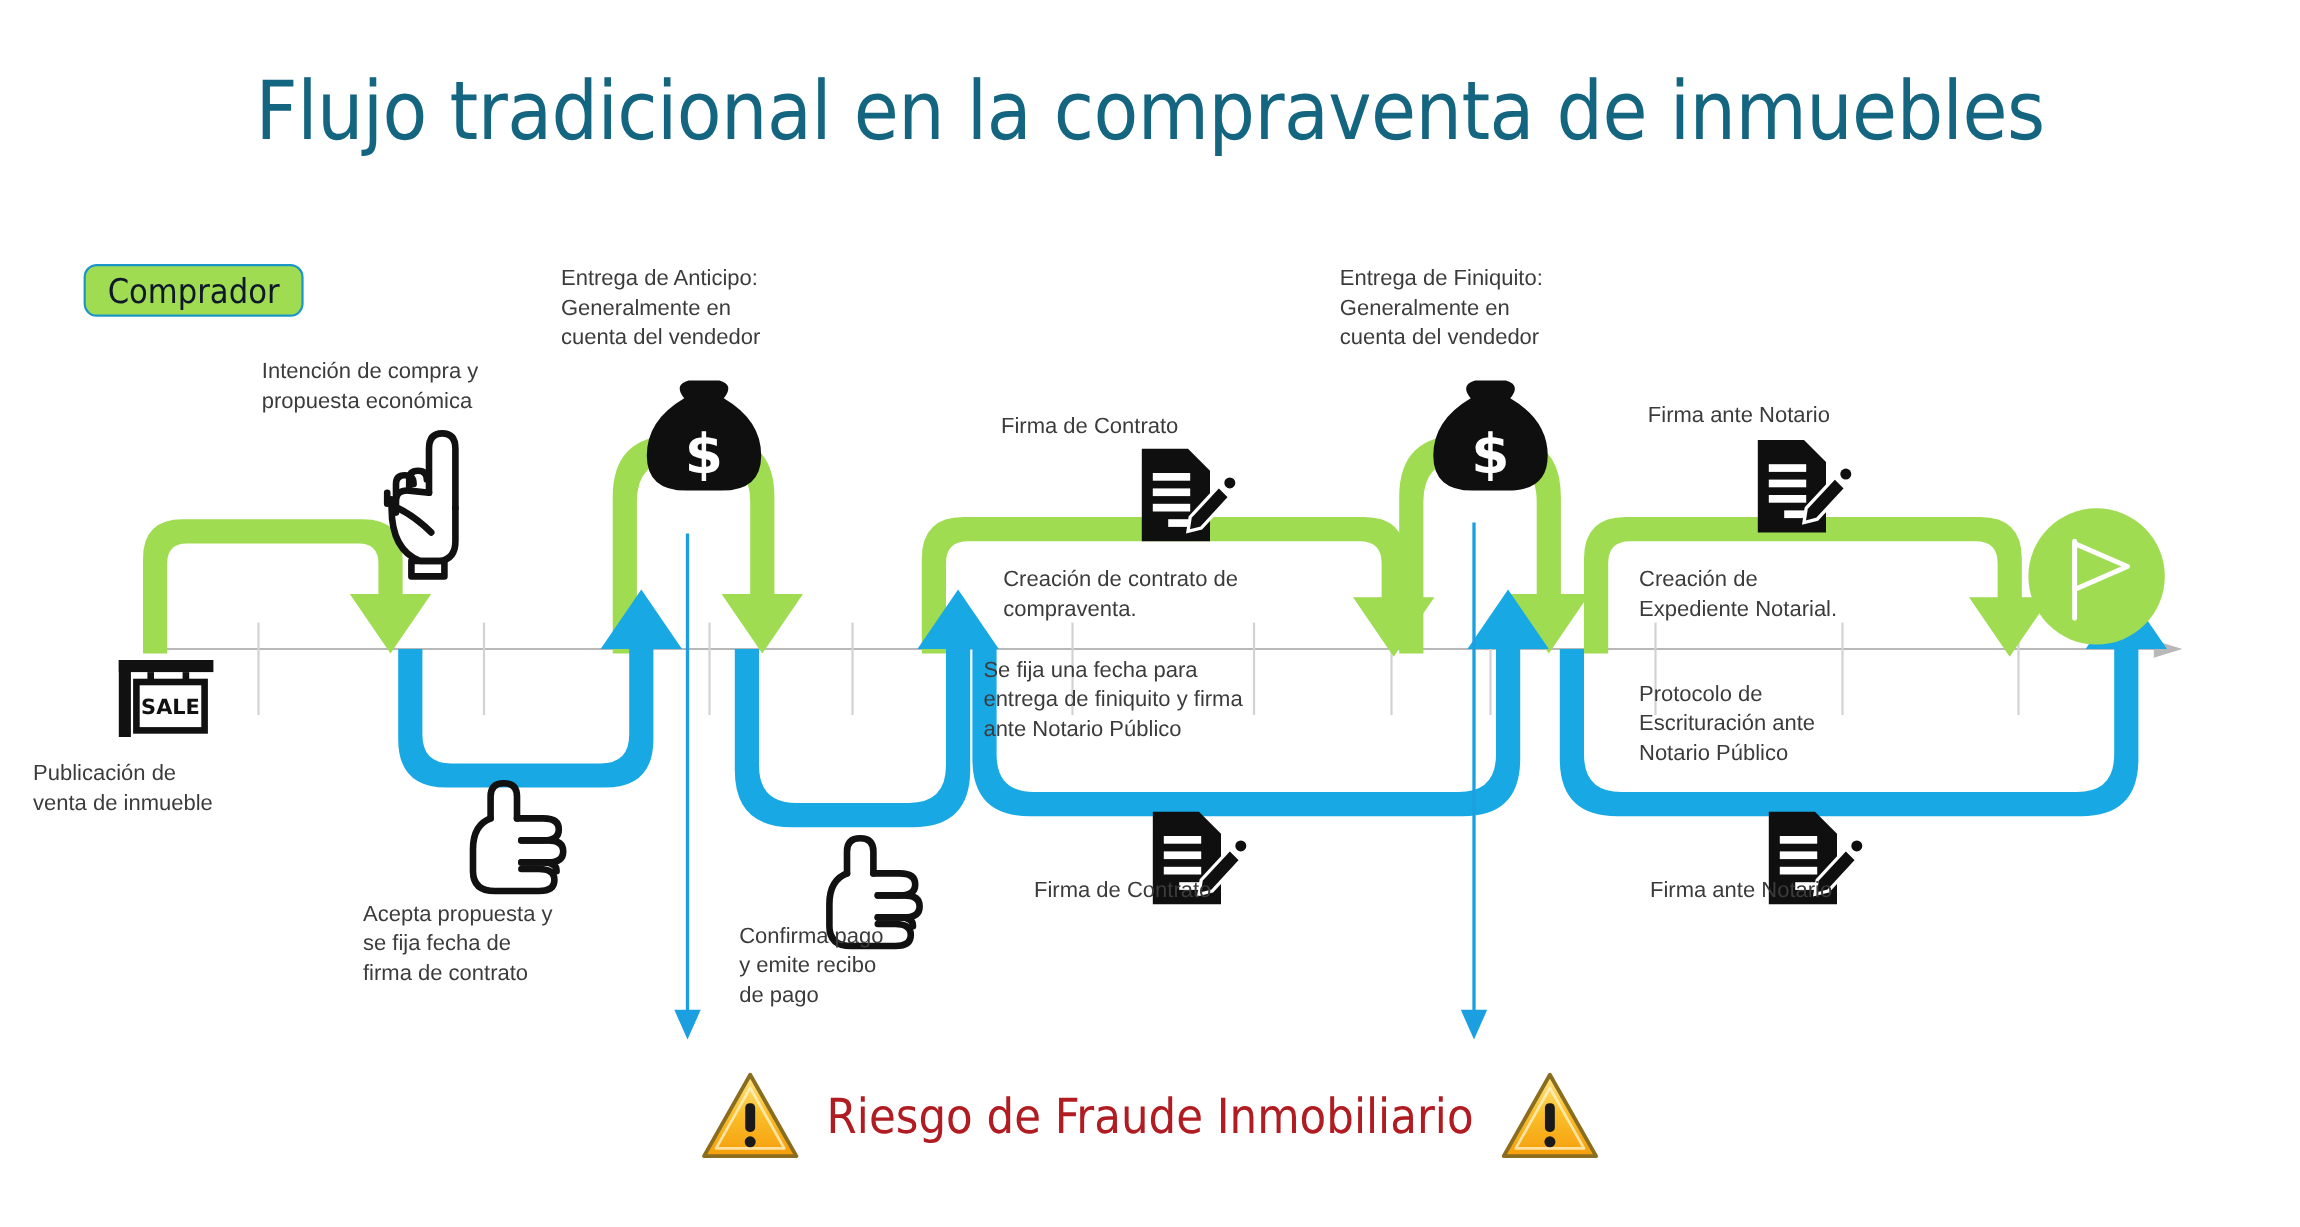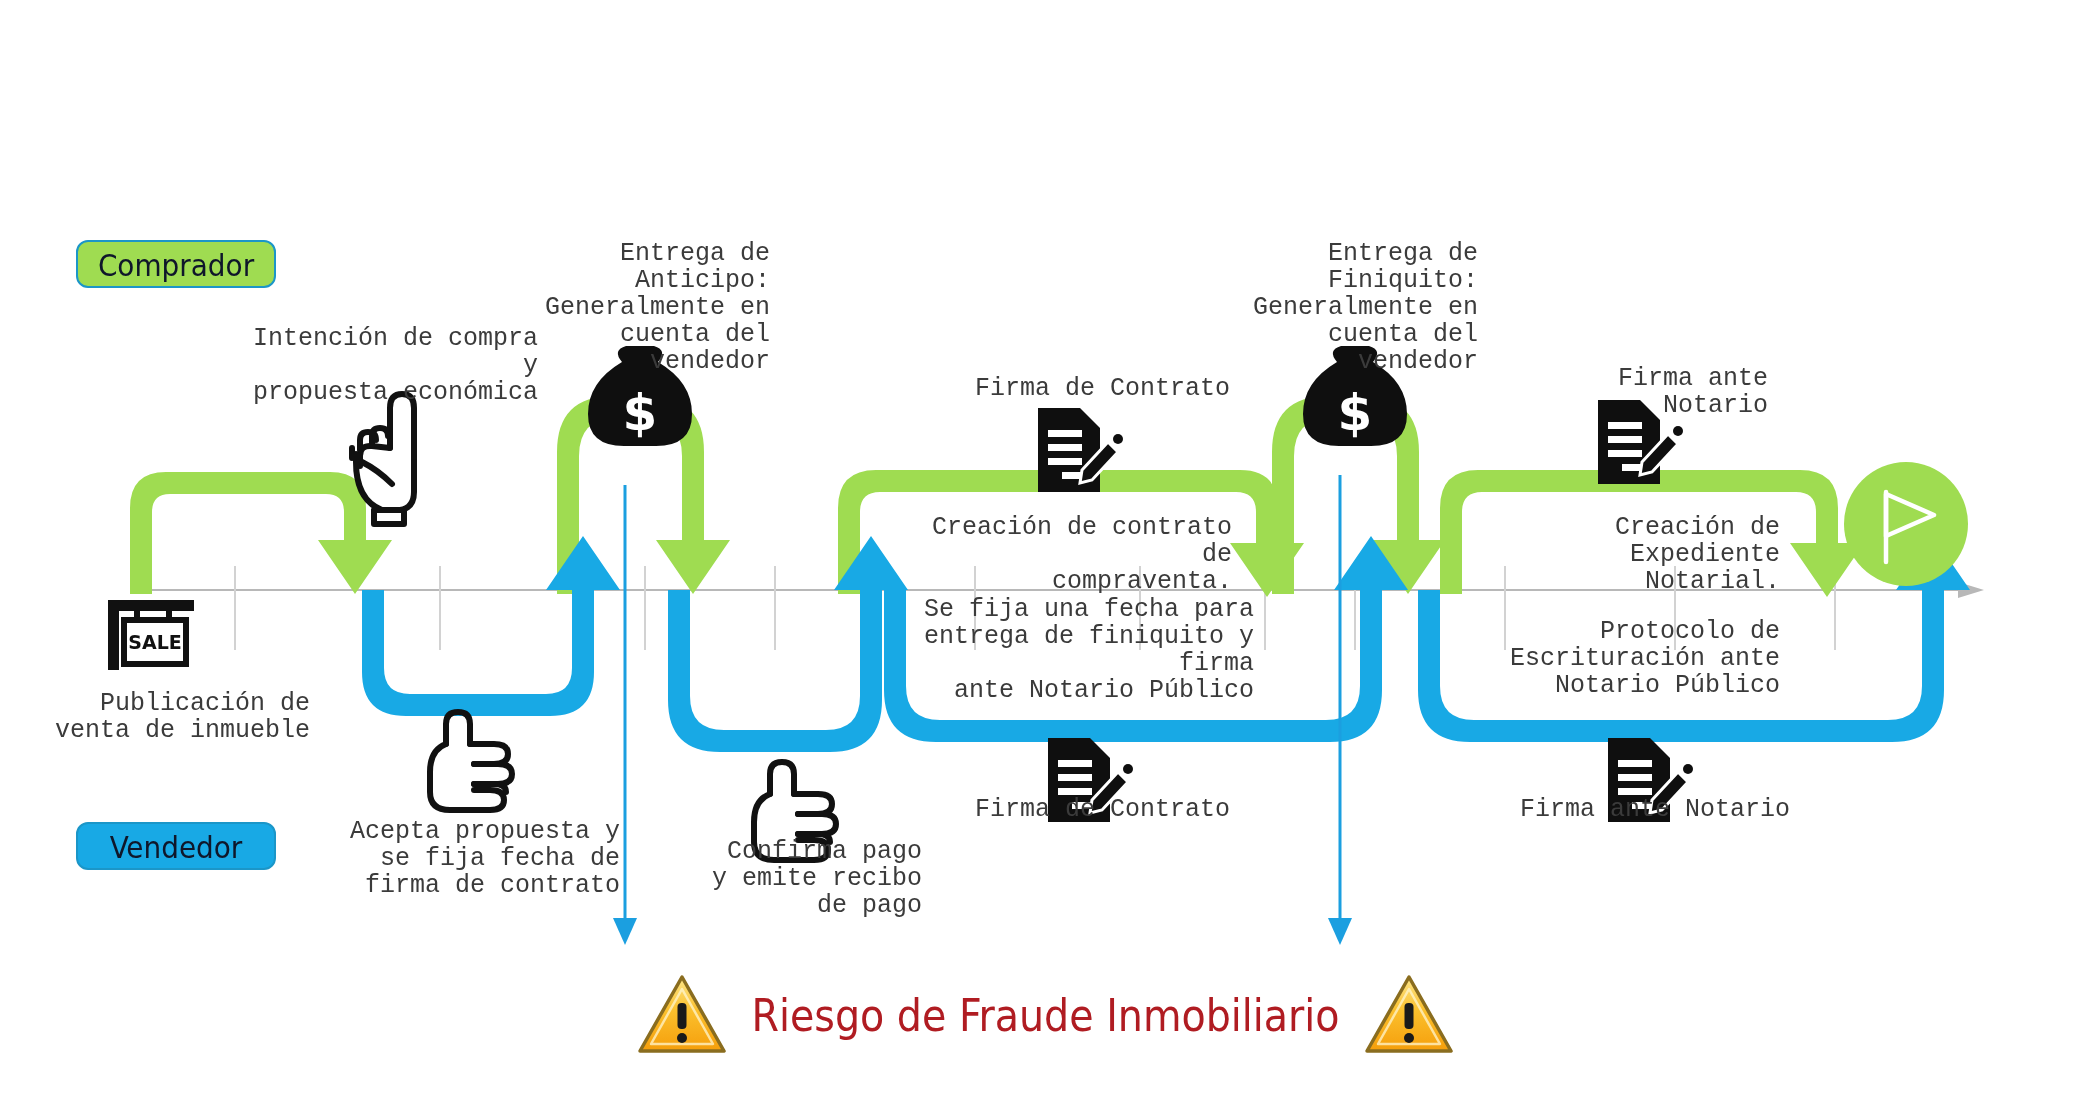--- a/index.html
+++ b/index.html
@@ -64,25 +64,25 @@
     position: absolute;
     left: 0;
     top: 0;
     width: 2091px;
     height: 1115px;
   }
 
   
   .cap {
     position: absolute;
-    font-family: Liberation Mono, monospace;
-    font-size: 25px;
+    font-family: Liberation Sans, sans-serif;
+    font-size: 20px;
     line-height: 27px;
     color: #3b3b3b;
-    text-align: right;
+    text-align: left;
     white-space: pre-line;
   }
 
   
   #fraud-row {
     position: absolute;
     left: 0;
     top: 972px;
     width: 2091px;
     display: flex;
@@ -95,20 +95,21 @@
     font-size: 44px;
     color: #b01c22;
     white-space: nowrap;
   }
 </style>
 </head>
 <body>
 
 <div id="canvas">
 
+  <div id="page-title">Flujo tradicional en la compraventa de inmuebles</div>
 
   <svg id="flow-svg" viewBox="0 0 2091 1115" xmlns="http://www.w3.org/2000/svg">
 
     <g>
       <line x1="130" y1="590" x2="1965" y2="590" stroke="#b8b8b8" stroke-width="2"></line>
       <polygon points="1958,582 1984,590 1958,598" fill="#b8b8b8"></polygon>
       <g stroke="#d2d2d2" stroke-width="2">
         <line x1="235" y1="566" x2="235" y2="650"></line>
         <line x1="440" y1="566" x2="440" y2="650"></line>
         <line x1="645" y1="566" x2="645" y2="650"></line>
@@ -315,21 +316,20 @@
       <rect x="10" y="22" width="34" height="7" fill="#ffffff"></rect>
       <rect x="10" y="36" width="34" height="7" fill="#ffffff"></rect>
       <rect x="10" y="50" width="34" height="7" fill="#ffffff"></rect>
       <rect x="24" y="64" width="30" height="7" fill="#ffffff"></rect>
       <path d="M 44 62 L 70 34 L 80 44 L 54 72 L 42 75 Z" fill="#0f0f0f" stroke="#ffffff" stroke-width="3"></path>
       <circle cx="80" cy="31" r="5" fill="#0f0f0f"></circle>
     </g>
   </svg>
 
   <div class="legend-badge" id="badge-comprador">Comprador</div>
-  <div class="legend-badge" id="badge-vendedor">Vendedor</div>
 
   <div class="cap" style="left:30px; top:690px; width:280px;">Publicación de
 venta de inmueble</div>
 
   <div class="cap" style="left:238px; top:325px; width:300px;">Intención de compra y
 propuesta económica</div>
 
   <div class="cap" style="left:330px; top:786px; width:290px;margin-top:32px;">Acepta propuesta y
 se fija fecha de
 firma de contrato</div>

